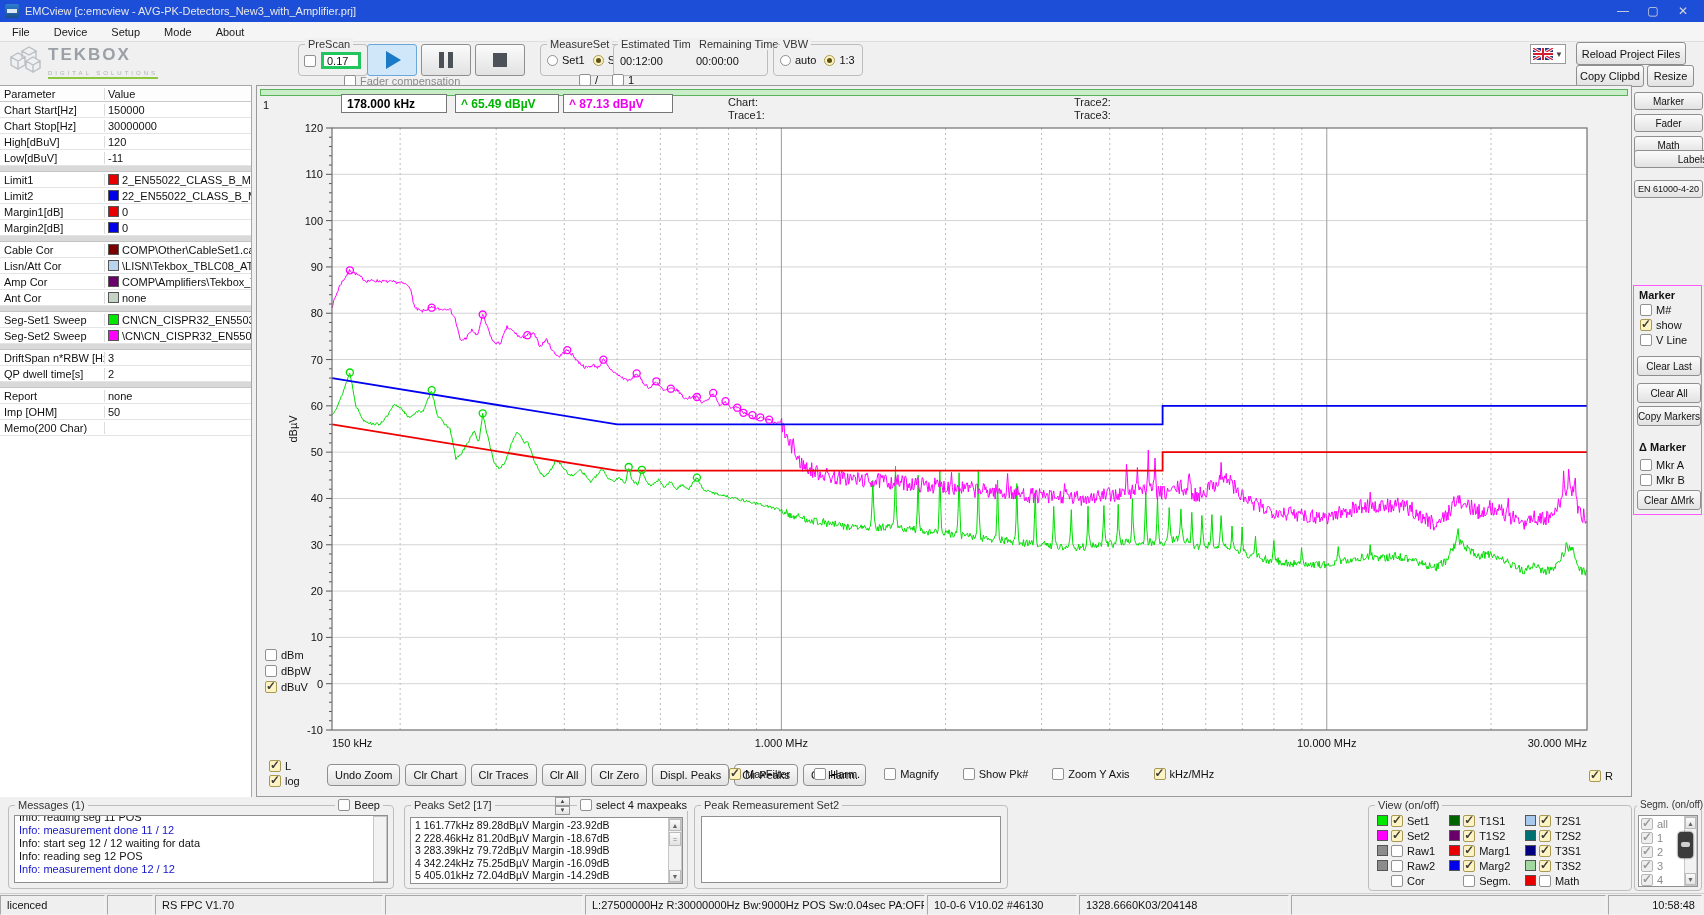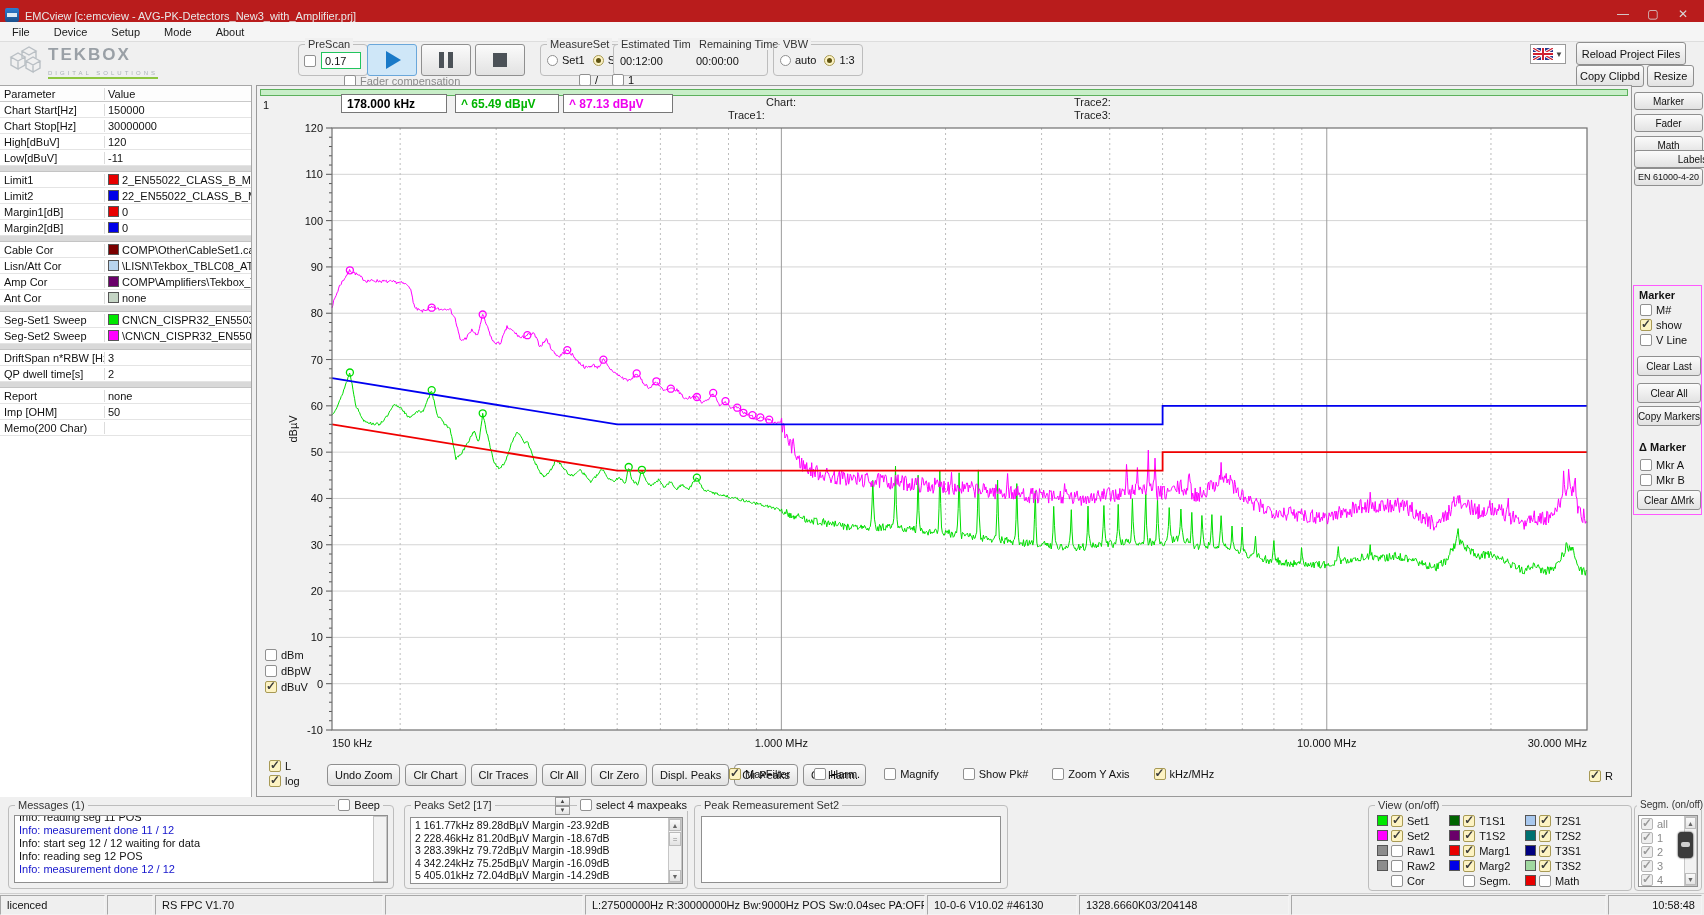--- a/index.html
+++ b/index.html
@@ -1,19 +1,19 @@
 <!DOCTYPE html>
 <html><head>
 <meta charset="utf-8">
 <style>
   html,body{margin:0;padding:0;}
   body{width:1704px;height:915px;position:relative;overflow:hidden;background:#f0f0f0;
        font-family:"Liberation Sans",sans-serif;font-size:11px;color:#111;}
   
-  .titlebar{position:absolute;left:0;top:0;width:1704px;height:22px;background:#b91c1c;display:flex;align-items:flex-end;color:#e8e8e8;}
+  .titlebar{position:absolute;left:0;top:0;width:1704px;height:22px;background:#1d4ed8;display:flex;align-items:center;color:#e8e8e8;}
   .appicon{width:14px;height:14px;margin:0 6px 0 5px;background:linear-gradient(#2d7dd2,#1b4f8a);border-radius:2px;position:relative;}
   .appicon::after{content:"";position:absolute;left:2px;top:5px;right:2px;height:4px;background:#dce9f5;}
   .wbtns{margin-left:auto;display:flex;gap:4px;margin-right:8px;}
   .wbtn{width:26px;height:16px;display:flex;align-items:center;justify-content:center;color:#d8d8d8;font-size:12px;}
   .menubar{position:absolute;left:0;top:22px;width:1704px;height:19px;background:#f5f5f5;border-bottom:1px solid #ddd;display:flex;align-items:center;}
   .menuitem{padding:0 12px;color:#1a1a1a;}
   
   .toolbar{position:absolute;left:0;top:41px;width:1704px;height:45px;}
   .grp{position:absolute;border:1px solid #bdbdbd;border-radius:4px;}
   .glabel{position:absolute;top:-7px;left:6px;background:#f0f0f0;padding:0 3px;color:#333;white-space:nowrap;}
@@ -23,21 +23,21 @@
   .cb.on{background:#fdf3c3;border-color:#a89a55;}
   .cb.on::after{content:"\2713";position:absolute;left:0px;top:-3px;font-size:12px;font-weight:bold;color:#3c3c3c;}
   .cb.dis{background:#eee;border-color:#b5b5b5;}
   .cb.dis::after{color:#9a9a9a;}
   .rb{width:11px;height:11px;min-width:11px;border:1px solid #909090;background:#fff;border-radius:50%;display:inline-block;position:relative;box-sizing:border-box;}
   .rb.on{background:#fdf3c3;border-color:#a89a55;}
   .rb.on::after{content:"";position:absolute;left:2px;top:2px;width:5px;height:5px;border-radius:50%;background:#5d5212;}
   .check,.radio{display:inline-flex;align-items:center;gap:4px;}
   .cblbl{white-space:nowrap;}
   .gray{color:#8a8a8a;}
-  .tfield{background:#fff;border:1px solid #22c55e;display:inline-flex;align-items:center;padding:0 3px;box-sizing:border-box;}
+  .tfield{background:#fff;border:3px solid #22c55e;display:inline-flex;align-items:center;padding:0 3px;box-sizing:border-box;}
   
   .tbtn{position:absolute;width:48px;height:30px;top:3px;}
   .play{background:#cfe7f8;border-color:#6aa7da;}
   .tri{width:0;height:0;border-left:15px solid #1a7ac8;border-top:9px solid transparent;border-bottom:9px solid transparent;margin-left:3px;}
   .pausebars{display:flex;gap:4px;}
   .pausebars span{width:5px;height:16px;background:#4c5258;display:block;}
   .stopsq{width:14px;height:14px;background:#4c5258;}
   
   .logo{position:absolute;left:8px;top:4px;display:flex;gap:6px;align-items:flex-start;}
   .logotext .t1{font-size:17px;font-weight:bold;letter-spacing:2px;color:#9aa0a6;}
@@ -340,21 +340,21 @@
       </div>
     </div>
 </div>
 
 <div class="chartpanel">
   <div class="progress"></div>
   <span style="position:absolute;left:6px;top:13px;">1</span>
   <div class="readout" style="left:84px;top:8px;width:106px;height:19px;color:#000;">178.000 kHz</div>
   <div class="readout" id="readout-t1" style="left: 198px; top: 8px; width: 104px; height: 19px; color: rgb(0, 180, 0);">^ 65.49 dBµV</div>
   <div class="readout" id="readout-t2" style="left: 306px; top: 8px; width: 110px; height: 19px; color: rgb(238, 0, 238);">^ 87.13 dBµV</div>
-  <span class="cornlbl" style="left:471px;top:10px;margin-left:38px;">Chart:</span>
+  <span class="cornlbl" style="left:471px;top:10px;">Chart:</span>
   <span class="cornlbl" style="left:471px;top:23px;">Trace1:</span>
   <span class="cornlbl" style="left:817px;top:10px;">Trace2:</span>
   <span class="cornlbl" style="left:817px;top:23px;">Trace3:</span>
 
   <svg id="chart-svg" width="1374" height="670" style="position:absolute;left:0;top:0;">
       <rect x="75" y="42" width="1255" height="602" fill="#ffffff"></rect>
       <line x1="75" y1="597.6923076923077" x2="1330" y2="597.6923076923077" stroke="#d4d4d4" stroke-width="1"></line>
       <line x1="75" y1="551.3846153846154" x2="1330" y2="551.3846153846154" stroke="#d4d4d4" stroke-width="1"></line>
       <line x1="75" y1="505.0769230769231" x2="1330" y2="505.0769230769231" stroke="#d4d4d4" stroke-width="1"></line>
       <line x1="75" y1="458.7692307692308" x2="1330" y2="458.7692307692308" stroke="#d4d4d4" stroke-width="1"></line>
@@ -565,21 +565,21 @@
       <span class="cblbl">R</span>
     </label>
 </div>
 
 <div class="sidebar">
   <div id="sidebar-tabs">
       <div class="btn sbtn" style="top: 7px;">Marker</div>
       <div class="btn sbtn" style="top: 29px;">Fader</div>
       <div class="btn sbtn" style="top: 51px;">Math</div>
       <div class="btn sbtn" style="top: 65px; padding-left: 24px;">Labels</div>
-      <div class="btn sbtn" style="top: 83px; font-size: 9px;">EN 61000-4-20</div>
+      <div class="btn sbtn" style="top: 95px; font-size: 9px;">EN 61000-4-20</div>
     </div>
   <div class="mpanel">
     <div class="title">Marker</div>
     <div id="marker-checks">
         <label class="check">
           <span class="cb"></span>
           <span class="cblbl">M#</span>
         </label>
         <label class="check">
           <span class="cb on"></span>

